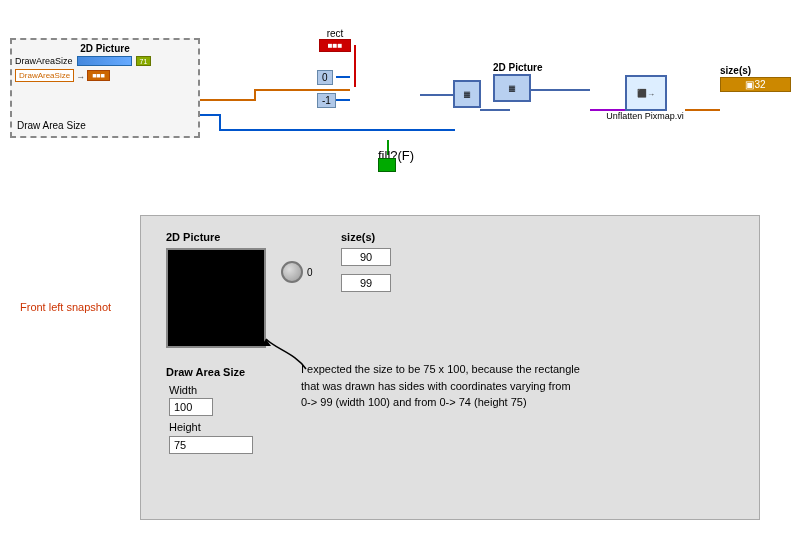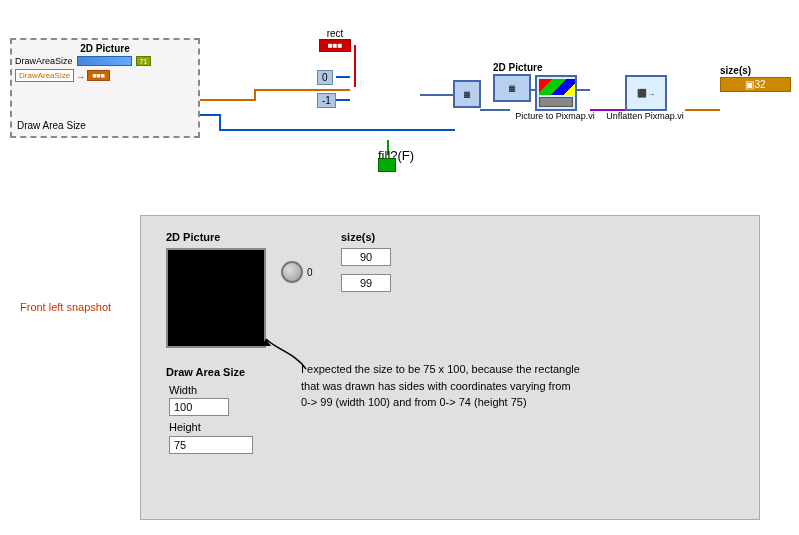--- a/index.html
+++ b/index.html
@@ -230,27 +230,20 @@
 
   <div style="position:absolute; top:80px; left:453px; width:28px; height:28px; border:2px solid #4466aa; background:#b8d0f0; display:flex; align-items:center; justify-content:center; font-size:8px;">
     <span>▦</span>
   </div>
 
   <div style="position:absolute; top:62px; left:493px;">
     <div style="font-size:10px; font-weight:bold; color:#000;">2D Picture</div>
     <div style="width:38px; height:28px; border:2px solid #4466aa; background:#b8d0f0; margin-top:1px; display:flex; align-items:center; justify-content:center; font-size:8px;">▦</div>
   </div>
 
-  <div style="position:absolute; top:75px; left:535px;">
-    <div style="width:42px; height:36px; border:2px solid #4466aa; background:#ddeeff; position:relative; overflow:hidden;">
-      <div style="position:absolute; top:2px; left:2px; width:38px; height:16px; background:linear-gradient(135deg,#f00 25%,#0c0 25%,#0c0 50%,#00f 50%,#00f 75%,#ff0 75%);"></div>
-      <div style="position:absolute; bottom:2px; left:2px; right:2px; height:10px; background:#888; border:1px solid #555;"></div>
-    </div>
-    <div style="font-size:9px; color:#000; text-align:center; width:80px; margin-left:-20px;">Picture to Pixmap.vi</div>
-  </div>
 
   <div style="position:absolute; top:75px; left:625px;">
     <div style="width:42px; height:36px; border:2px solid #4466aa; background:#ddeeff; position:relative; overflow:hidden; display:flex; align-items:center; justify-content:center;">
       <span style="font-size:8px; color:#333;">⬛→</span>
     </div>
     <div style="font-size:9px; color:#000; text-align:center; width:80px; margin-left:-20px;">Unflatten Pixmap.vi</div>
   </div>
 
   <div style="position:absolute; top:65px; left:720px;">
     <div style="font-size:10px; font-weight:bold; color:#000;">size(s)</div>
@@ -277,21 +270,21 @@
   <div class="fp-size-title">size(s)</div>
 
   <div class="fp-size-val" style="top:32px; left:200px;">90</div>
 
   <div class="fp-size-val" style="top:58px; left:200px;">99</div>
 
   <div class="fp-das-title">Draw Area Size</div>
 
   <div class="fp-das-label" style="top:168px; left:28px;">Width</div>
 
-  <div class="fp-das-field" style="top:182px; left:28px; width:60px;">100</div>
+  <div class="fp-das-field" style="top:182px; left:28px; width:44px;">100</div>
 
   <div class="fp-das-label" style="top:205px; left:28px;">Height</div>
 
   <div class="fp-das-field" style="top:220px; left:28px; width:84px;">75</div>
 
   <svg class="fp-arrow-area" style="position:absolute; top:118px; left:115px; width:60px; height:40px;">
     <path d="M 50 35 C 40 20, 20 15, 10 5" stroke="#000" stroke-width="1.5" fill="none"></path>
     <polygon points="10,5 15,12 5,12" fill="#000"></polygon>
   </svg>
 

